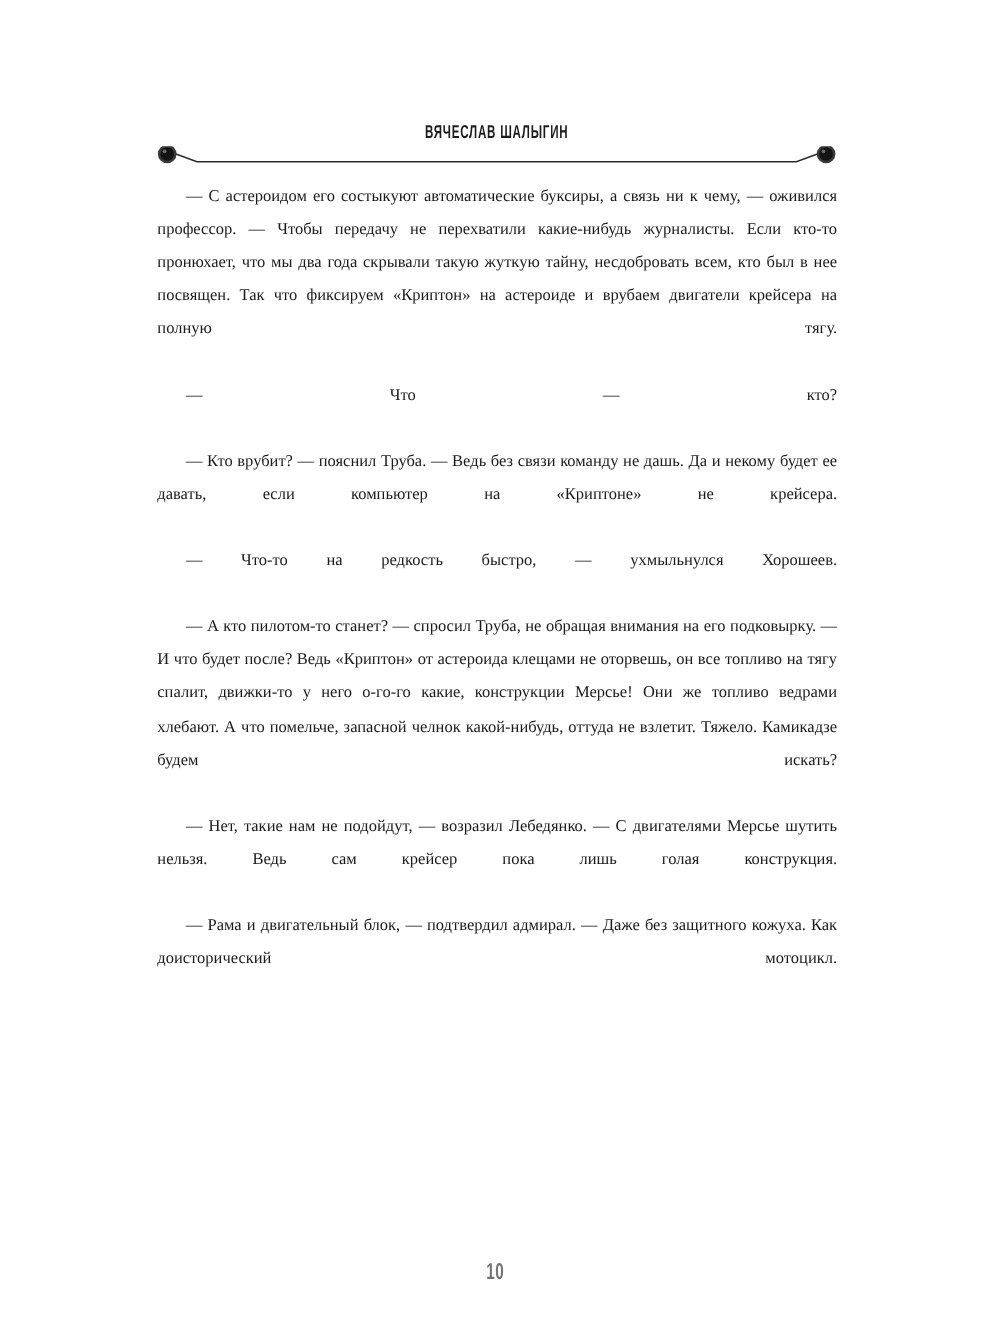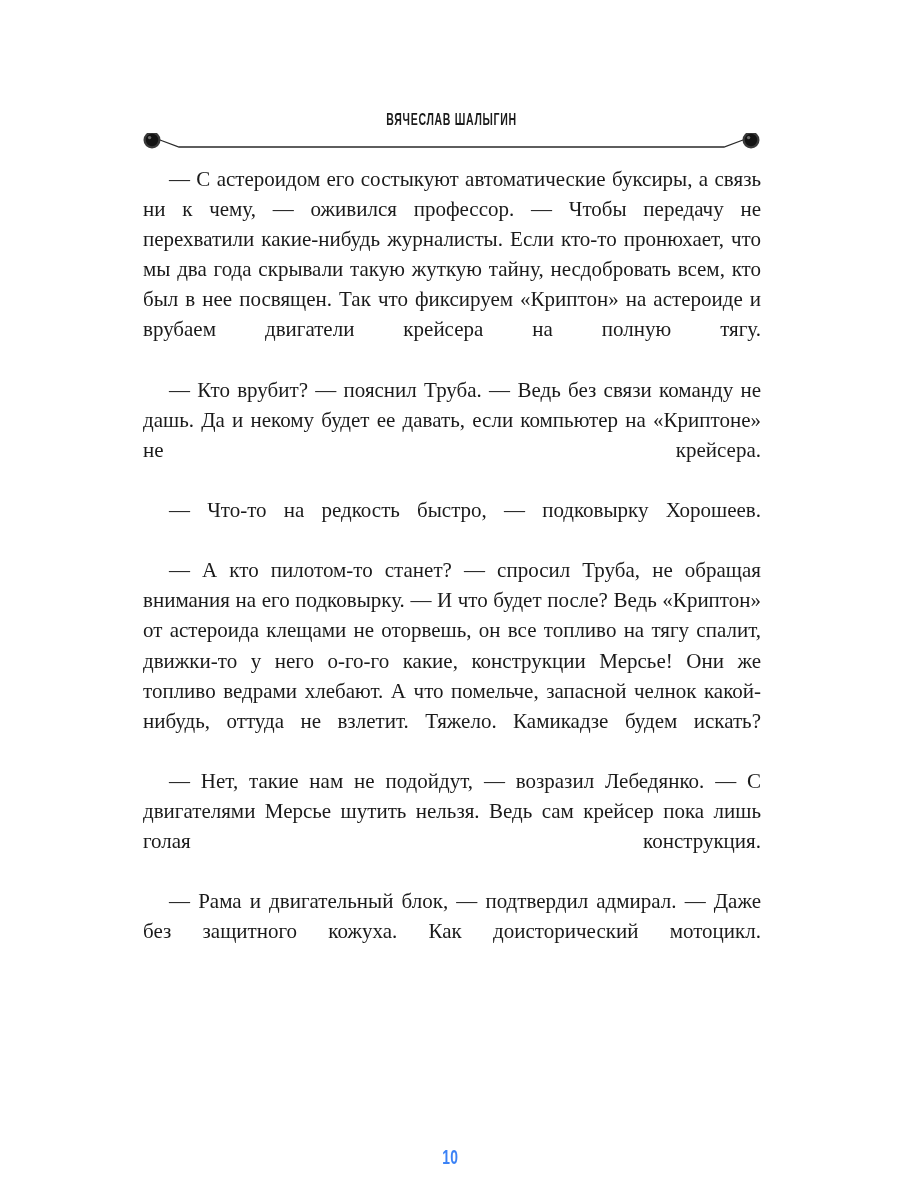--- a/index.html
+++ b/index.html
@@ -68,21 +68,21 @@
     position: absolute;
     left: 143px;
     top: 116px;
     width: 618px;
   }
 
   .para {
     margin: 0;
     text-align: justify;
     text-justify: inter-word;
-    font-size: 21px;
+    font-size: 15px;
     line-height: 30.1px;
     text-indent: 26px;
     hyphens: manual;
     word-spacing: 0.2px;
   }
 
   
   .para::after {
     content: "";
     display: inline-block;
@@ -93,21 +93,21 @@
   .folio {
     position: absolute;
     left: 0;
     top: 1096px;
     width: 900px;
     text-align: center;
     font-family: "Liberation Sans Narrow", "Liberation Sans", sans-serif;
     font-weight: bold;
     font-size: 21px;
     line-height: 26px;
-    color: #3b82f6;
+    color: #737373;
   }
   .folio span {
     display: inline-block;
     transform: scaleX(0.66);
     letter-spacing: 0.5px;
   }
 </style>
 </head>
 <body>
 
@@ -128,22 +128,23 @@
           <circle cx="608" cy="7" r="6.2" fill="#141414"></circle>
           <circle cx="605.6" cy="4.6" r="1.7" fill="#6d6d6d"></circle>
         </g>
         <path d="M 17 7 L 36 14 L 581 14 L 600 7" fill="none" stroke="#2a2a2a" stroke-width="1.3"></path>
       </svg>
     </div>
   </div>
 
   <div class="body-text">
     <p class="para">— С астероидом его состыкуют автоматические буксиры, а связь ни к чему, — оживился профессор. — Чтобы передачу не перехватили какие-нибудь журналисты. Если кто-то пронюхает, что мы два года скрывали такую жуткую тайну, несдобровать всем, кто был в нее посвящен. Так что фиксируем «Криптон» на астероиде и врубаем двигатели крейсера на полную тягу.</p>
+    <p class="para">— Что — кто?</p>
     <p class="para">— Кто врубит? — пояснил Труба. — Ведь без связи команду не дашь. Да и некому будет ее давать, если компьютер на «Криптоне» не крейсера.</p>
-    <p class="para">— Что-то на редкость быстро, — подковырку Хорошеев.</p>
+    <p class="para">— Что-то на редкость быстро, — ухмыльнулся Хорошеев.</p>
     <p class="para">— А кто пилотом-то станет? — спросил Труба, не обращая внимания на его подковырку. — И что будет после? Ведь «Криптон» от астероида клещами не оторвешь, он все топливо на тягу спалит, движки-то у него о-го-го какие, конструкции Мерсье! Они же топливо ведрами хлебают. А что помельче, запасной челнок какой-нибудь, оттуда не взлетит. Тяжело. Камикадзе будем искать?</p>
     <p class="para">— Нет, такие нам не подойдут, — возразил Лебедянко. — С двигателями Мерсье шутить нельзя. Ведь сам крейсер пока лишь голая конструкция.</p>
     <p class="para">— Рама и двигательный блок, — подтвердил адмирал. — Даже без защитного кожуха. Как доисторический мотоцикл.</p>
 
   </div>
 
   <div class="folio">
     <span>10</span>
   </div>
 

